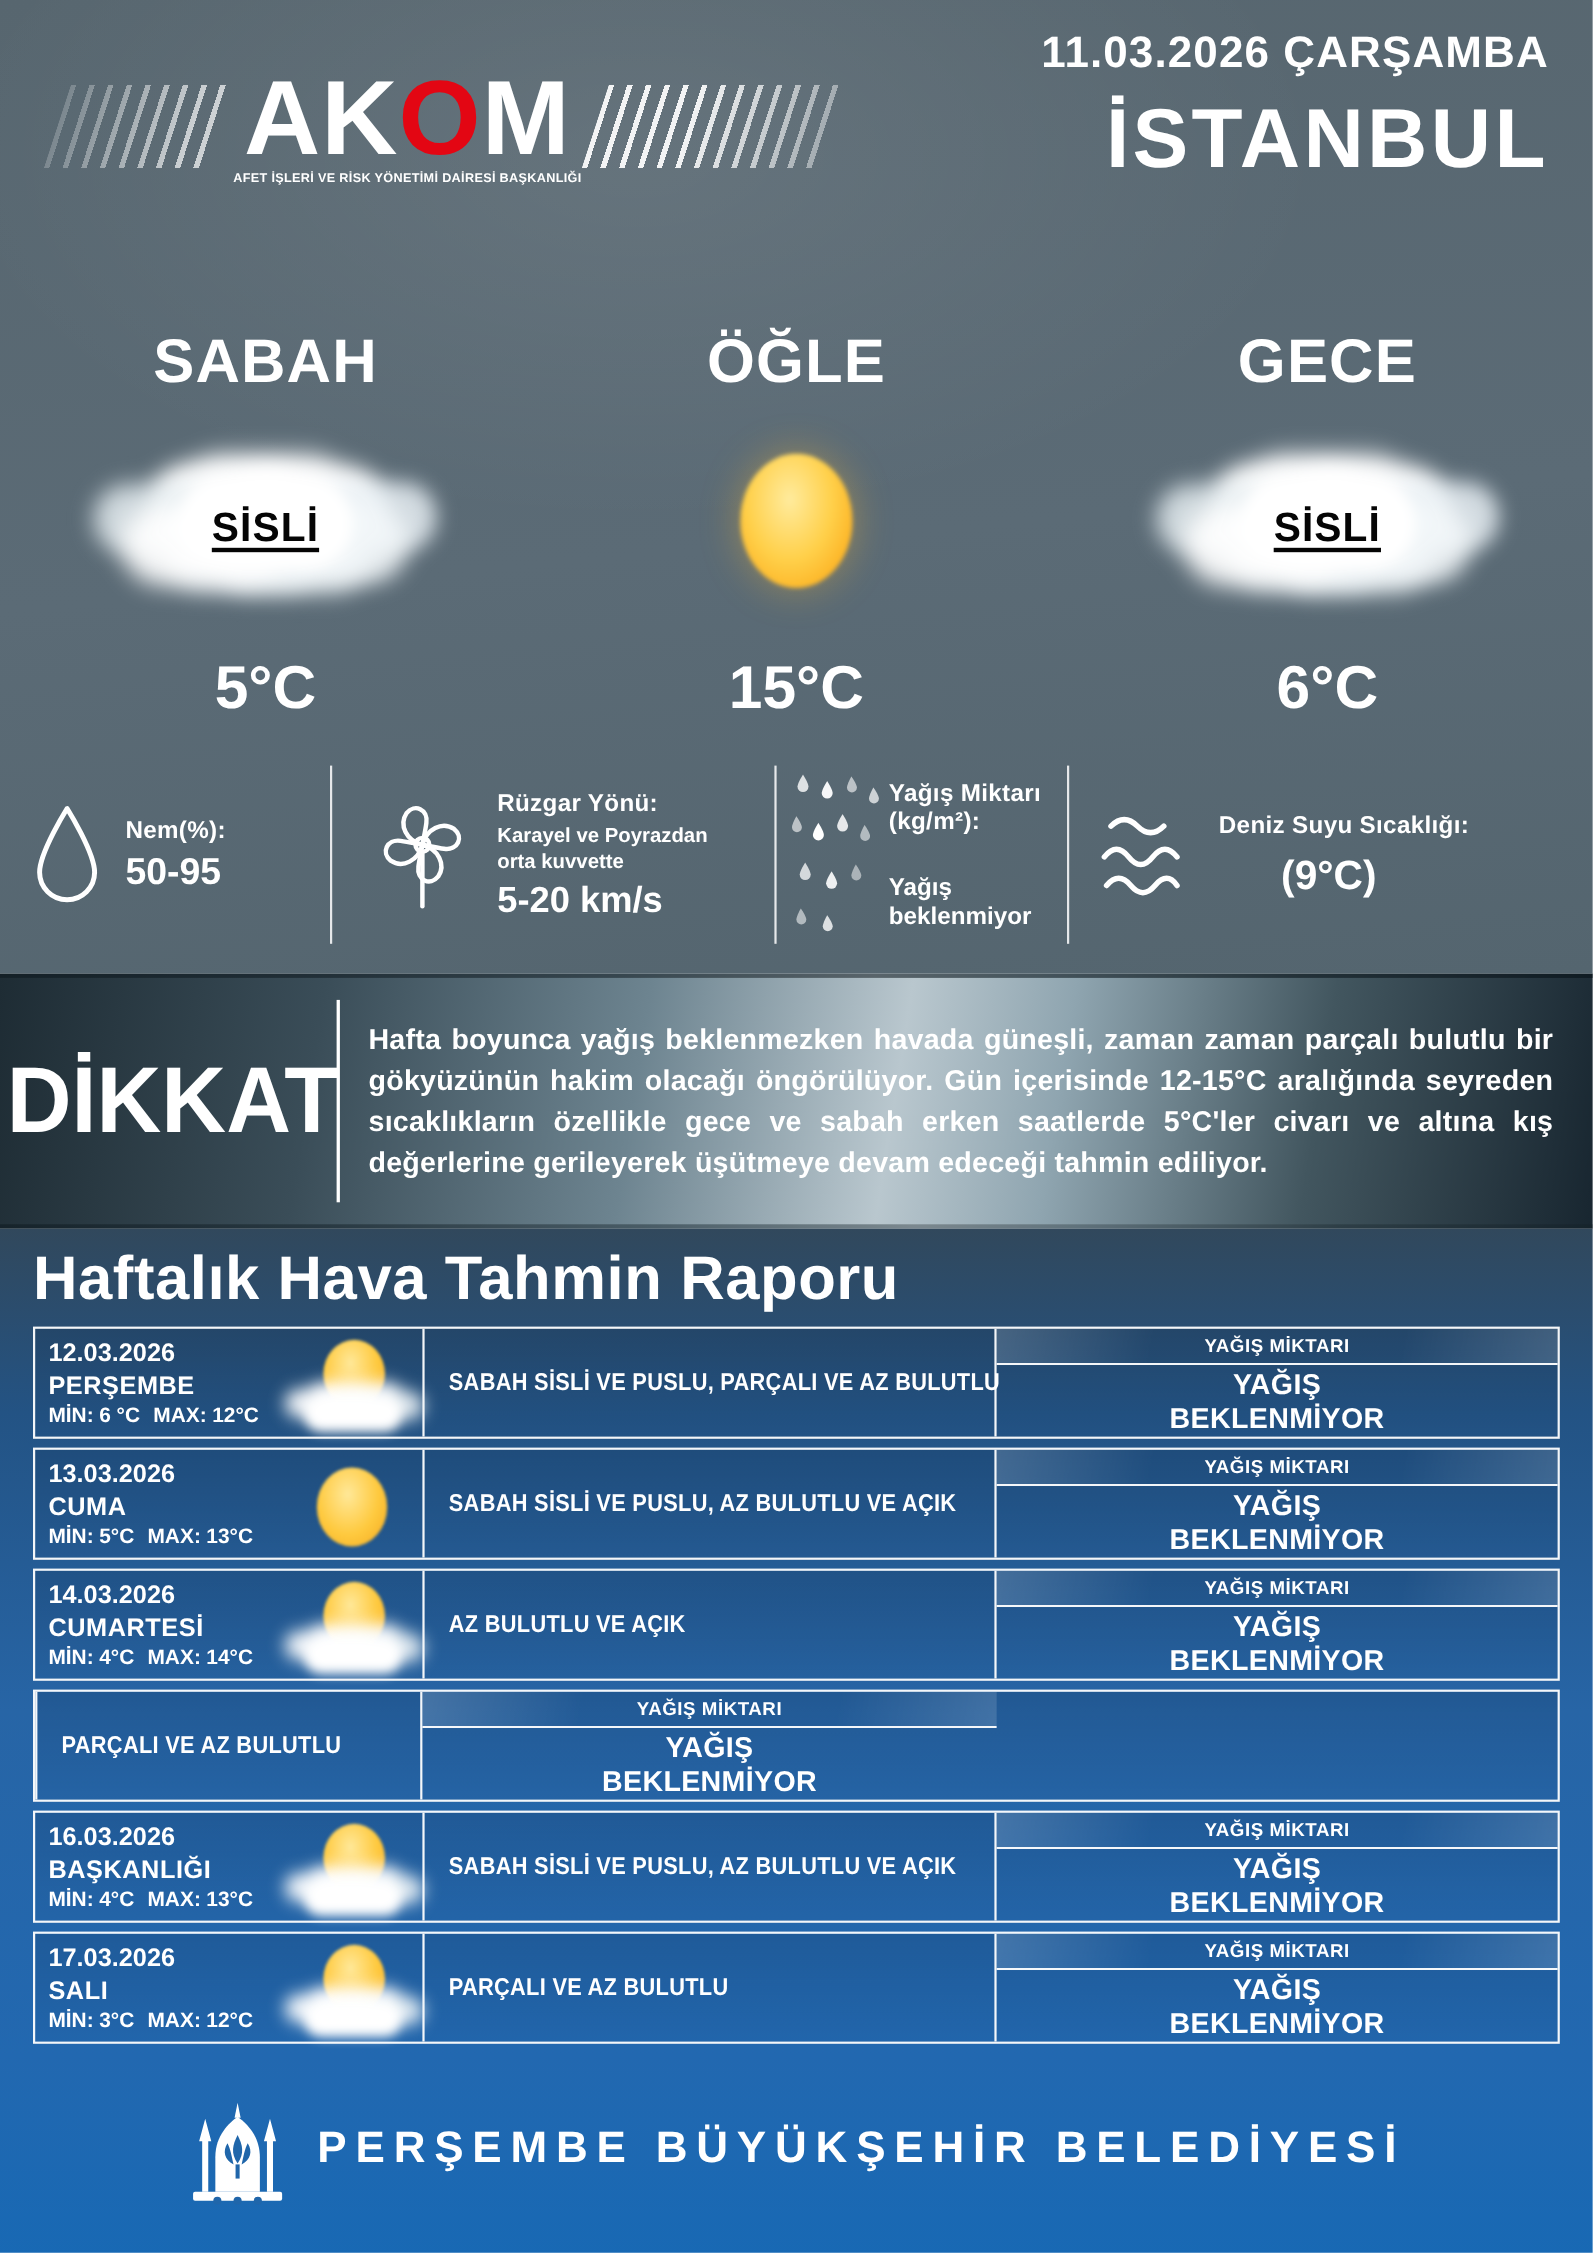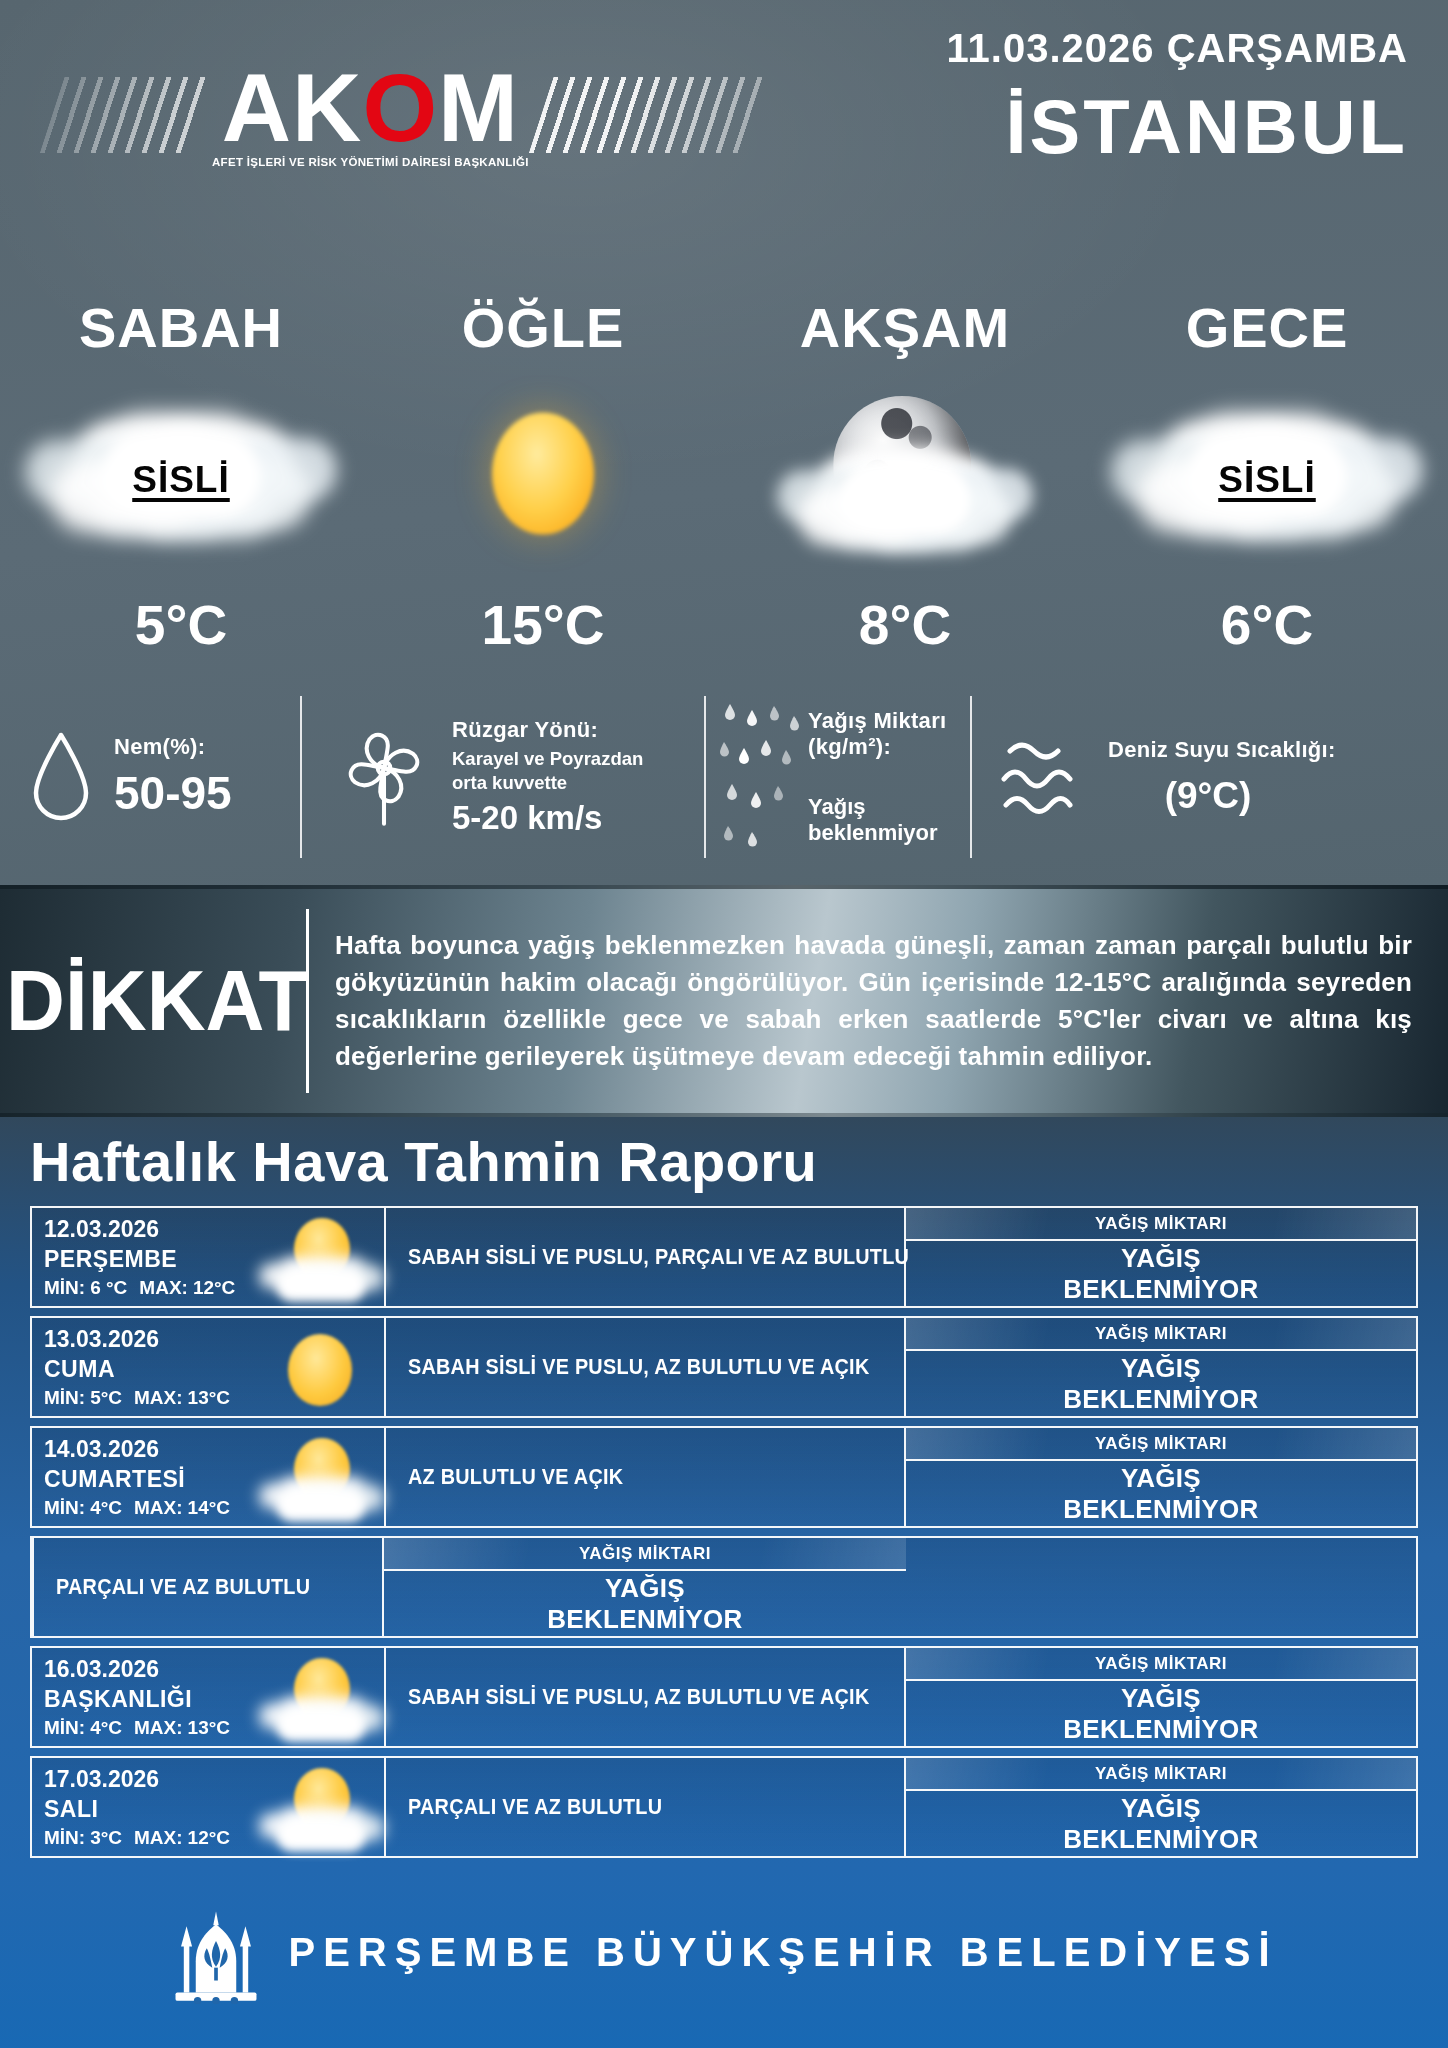--- a/index.html
+++ b/index.html
@@ -68,21 +68,21 @@
   
   .metrics { position:absolute; top:672px; left:0; right:0; height:210px; display:flex; align-items:center; }
   .mdiv { width:2px; height:162px; background:rgba(255,255,255,.85); flex:none; }
   .mcell { display:flex; align-items:center; }
   .mcell .ic { flex:none; }
   .m-hum { flex:0 0 300px; padding-left:30px; }
   .m-wind { flex:0 0 402px; padding-left:28px; }
   .m-rain { flex:0 0 264px; padding-left:12px; }
   .m-sea { flex:1; padding-left:28px; }
   .mlabel { font-size:22px; font-weight:700; letter-spacing:.3px; }
-  .hum-val { font-size:46px; font-weight:800; margin-top:6px;text-align:right; }
+  .hum-val { font-size:34px; font-weight:800; margin-top:6px; }
   .wind-desc { font-size:18.5px; font-weight:700; width:225px; line-height:1.3; margin-top:4px; }
   .wind-val { font-size:33px; font-weight:800; margin-top:4px; }
   .rain-val { font-size:22px; font-weight:700; margin-top:34px; }
   .sea-val { font-size:37px; font-weight:800; margin-top:12px; text-align:center; width:200px; }
 
   
   .sec-warning { height:232px; display:flex; align-items:center;
     background:linear-gradient(99deg, #1e2c34 0%, #3a4d58 20%, #6d8490 40%, #b9c7ce 56%, #8fa5b0 66%, #42565f 82%, #182630 100%);
     border-top:4px solid rgba(10,20,26,.55); border-bottom:4px solid rgba(10,20,26,.35); }
   .warn-title { width:306px; text-align:center; font-size:85px; font-weight:900; transform:scaleX(.96); letter-spacing:0; }
@@ -167,30 +167,20 @@
         </div>
         <div class="ptemp">5°C</div>
       </div>
       <div class="period">
         <div class="plabel">ÖĞLE</div>
         <div class="picon" data-icon="sun">
           <i class="psun"></i>
 
         </div>
         <div class="ptemp">15°C</div>
-      </div>
-      <div class="period">
-        <div class="plabel">AKŞAM</div>
-        <div class="picon" data-icon="moon-cloud">
-
-          <i class="pmoon"></i>
-          <i class="pcloud"></i>
-
-        </div>
-        <div class="ptemp">8°C</div>
       </div>
       <div class="period">
         <div class="plabel">GECE</div>
         <div class="picon" data-icon="fog-cloud">
 
           <i class="pcloud"></i>
           <span class="sisli">SİSLİ</span>
         </div>
         <div class="ptemp">6°C</div>
       </div>

